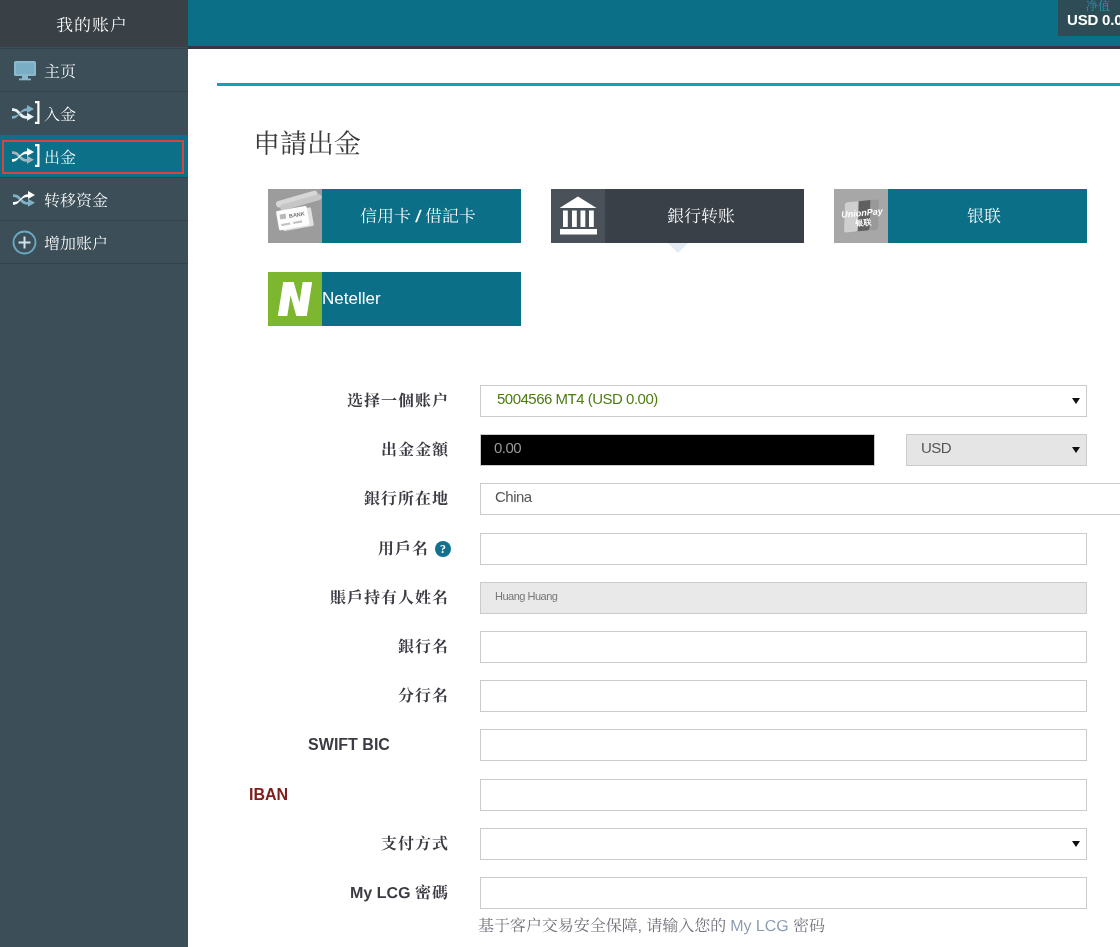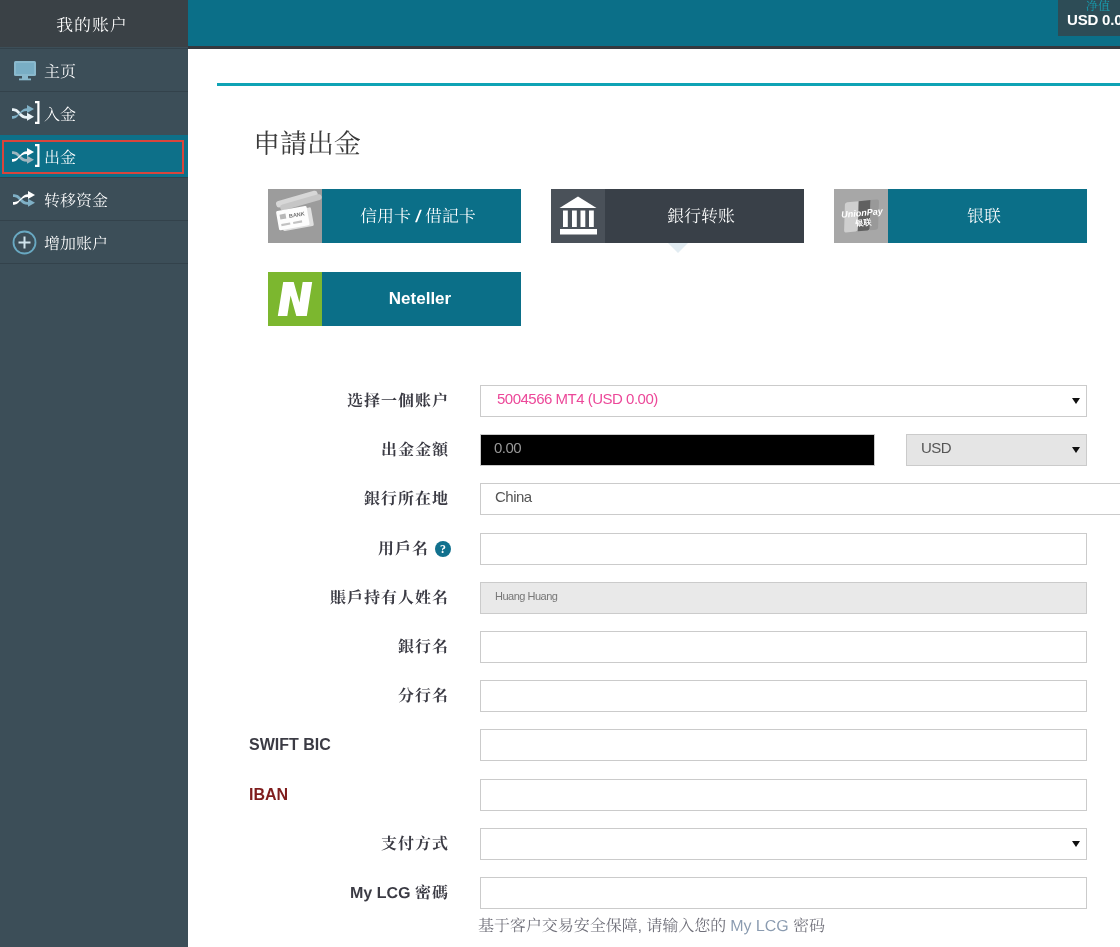--- a/index.html
+++ b/index.html
@@ -150,23 +150,23 @@
       </svg>
     </div>
 <div class="abs" style="left:668px;top:243px;width:0;height:0;border-left:10px solid transparent;border-right:10px solid transparent;border-top:10px solid #e2ecf2"></div>
 <div class="abs" style="left:268px;top:272px;width:253px;height:54px;background:#0b6f88"></div>
 <div class="abs" style="left:268px;top:272px"><svg width="54" height="54" viewBox="0 0 54 54">
 <rect width="54" height="54" fill="#7cb72f"></rect>
 <g transform="translate(27,27) skewX(-9) translate(-14.5,-17)">
 <path d="M0 34 L0 0 L10.5 0 L19.5 20.5 L19.5 0 L29 0 L29 34 L18.5 34 L9.5 13.5 L9.5 34 Z" fill="#fff"></path>
 </g>
 </svg></div>
-<div class="abs" style="left:322px;top:272px;width:196px;height:68px;line-height:54px;text-align:center;color:#fff;font-weight:bold;font-size:17px">Neteller</div>
+<div class="abs" style="left:322px;top:272px;width:196px;height:68px;line-height:54px;text-align:left;color:#fff;font-weight:normal;font-size:17px">Neteller</div>
 <div class="abs" style="left:480px;top:385px;width:607px;height:32px;border:1px solid #cbcbcb;background:#fff;">
-      <div style="position:absolute;left:16px;top:-1px;height:28px;line-height:28px;font-size:15px;letter-spacing:-0.5px;color:#ec4899;white-space:nowrap">5004566 MT4 (USD 0.00)</div>
+      <div style="position:absolute;left:16px;top:-1px;height:28px;line-height:28px;font-size:15px;letter-spacing:-0.5px;color:#4d7c0f;white-space:nowrap">5004566 MT4 (USD 0.00)</div>
       <div style="position:absolute;right:6px;top:11.5px;width:0;height:0;border-left:4.5px solid transparent;border-right:4.5px solid transparent;border-top:6px solid #101010"></div>
     </div>
 <div style="position:absolute;left:347px;top:390px">
       <svg width="102" height="21" viewBox="0 -16.0 102.0 20.8" style="display:block;overflow:visible">
         <path d="M1.3 -13.2 1.2 -13.2C1.8 -12.2 2.6 -10.9 2.8 -9.8C4.6 -8.4 6.1 -12.0 1.3 -13.2ZM13.6 -8.8 12.7 -7.4H10.9V-10.0H14.4C14.7 -10.0 14.8 -10.1 14.9 -10.3C14.2 -10.9 13.2 -11.7 13.2 -11.7L12.2 -10.5H10.9V-12.7C11.4 -12.8 11.5 -13.0 11.5 -13.2L9.2 -13.4V-10.5H7.6C7.9 -11.0 8.1 -11.5 8.3 -12.0C8.7 -12.0 8.9 -12.2 8.9 -12.4L6.6 -13.0C6.4 -11.1 6.0 -9.2 5.4 -7.9L5.6 -7.7C6.3 -8.3 6.9 -9.1 7.4 -10.0H9.2V-7.4H5.5L5.6 -7.0H7.5C7.4 -4.6 7.0 -2.9 4.9 -1.5V-1.5C4.6 -1.6 4.4 -1.7 4.2 -1.9V-7.1C4.7 -7.2 4.9 -7.3 5.0 -7.5L3.2 -9.0L2.3 -7.8H0.6L0.7 -7.4H2.6V-1.7C2.0 -1.4 1.2 -0.9 0.6 -0.6L1.9 1.3C2.0 1.2 2.0 1.1 2.0 0.9C2.4 0.1 3.1 -0.9 3.4 -1.4C3.5 -1.7 3.7 -1.7 4.0 -1.4C5.3 0.3 6.7 1.0 10.0 1.0C11.4 1.0 13.2 1.0 14.4 1.0C14.4 0.3 14.8 -0.4 15.6 -0.5V-0.7C13.8 -0.6 12.3 -0.6 10.6 -0.6C8.0 -0.6 6.3 -0.8 5.1 -1.3C8.0 -2.4 9.1 -4.2 9.4 -7.0H10.4V-3.0C10.4 -1.9 10.6 -1.5 11.9 -1.5H12.8C14.6 -1.5 15.2 -1.9 15.2 -2.6C15.2 -2.9 15.1 -3.1 14.7 -3.3L14.7 -5.3H14.5C14.2 -4.4 14.0 -3.6 13.9 -3.4C13.8 -3.2 13.7 -3.2 13.6 -3.2C13.5 -3.2 13.3 -3.2 13.0 -3.2H12.4C12.1 -3.2 12.1 -3.2 12.1 -3.4V-7.0H15.0C15.2 -7.0 15.3 -7.1 15.4 -7.2C14.7 -7.9 13.6 -8.8 13.6 -8.8Z M30.8 -3.5 29.8 -2.3H28.2V-4.2H31.4C31.6 -4.2 31.8 -4.3 31.8 -4.4C31.2 -5.0 30.2 -5.8 30.2 -5.8L29.2 -4.7H28.2V-6.1C28.6 -6.1 28.7 -6.3 28.7 -6.5L26.3 -6.7V-4.7H23.1L23.2 -4.2H26.3V-2.3H22.2L22.4 -1.8H26.3V1.4H26.7C27.4 1.4 28.2 1.1 28.2 1.0V-1.8H32.1C32.4 -1.8 32.5 -1.9 32.6 -2.1C31.9 -2.7 30.8 -3.5 30.8 -3.5ZM24.6 -12.4H22.9L23.0 -12.0H24.5C25.0 -10.5 25.6 -9.4 26.5 -8.5C25.3 -7.4 23.8 -6.5 22.0 -5.9L22.1 -5.7C24.2 -6.1 26.0 -6.8 27.4 -7.7C28.5 -7.0 29.8 -6.5 31.3 -6.1C31.5 -7.0 32.0 -7.6 32.7 -7.8V-8.0C31.3 -8.1 30.0 -8.4 28.8 -8.8C29.8 -9.6 30.5 -10.6 31.1 -11.7C31.5 -11.7 31.7 -11.7 31.8 -11.9L30.2 -13.4L29.2 -12.4ZM24.8 -12.0H29.2C28.7 -11.0 28.2 -10.2 27.4 -9.4C26.3 -10.0 25.4 -10.8 24.8 -12.0ZM22.4 -11.1 21.6 -9.8H21.3V-12.9C21.7 -13.0 21.8 -13.1 21.9 -13.4L19.5 -13.6V-9.8H17.5L17.6 -9.4H19.5V-6.4C18.5 -6.1 17.7 -5.8 17.3 -5.7L18.1 -3.6C18.3 -3.7 18.5 -3.9 18.5 -4.1L19.5 -4.7V-1.1C19.5 -0.9 19.4 -0.8 19.2 -0.8C18.8 -0.8 17.5 -0.9 17.5 -0.9V-0.7C18.2 -0.6 18.5 -0.4 18.7 -0.0C18.9 0.3 19.0 0.8 19.0 1.4C21.0 1.2 21.3 0.4 21.3 -0.9V-5.9C22.3 -6.6 23.2 -7.2 23.8 -7.7L23.7 -7.9L21.3 -7.0V-9.4H23.5C23.7 -9.4 23.9 -9.4 23.9 -9.6C23.4 -10.2 22.4 -11.1 22.4 -11.1Z M47.2 -8.6 45.9 -6.8H34.6L34.7 -6.2H49.1C49.3 -6.2 49.5 -6.3 49.6 -6.5C48.7 -7.3 47.2 -8.6 47.2 -8.6Z M58.9 -6.2V-1.3H59.1C59.6 -1.3 60.2 -1.6 60.2 -1.8V-2.4H61.8V-1.6H62.0C62.6 -1.6 63.1 -1.9 63.1 -2.0V-5.5C63.4 -5.5 63.6 -5.6 63.7 -5.8L62.6 -6.9L62.1 -6.2H61.7V-8.4H63.7C63.8 -8.4 63.8 -8.4 63.9 -8.4V-0.3H58.0V-11.8H63.9V-8.8C63.4 -9.3 62.8 -9.8 62.8 -9.8L62.1 -8.8H61.7V-10.7C62.1 -10.8 62.2 -10.9 62.2 -11.1L60.2 -11.3V-8.8H58.2L58.4 -8.4H60.2V-6.2L58.9 -6.8ZM54.3 -13.6C53.7 -10.6 52.4 -7.4 51.3 -5.4L51.5 -5.3C52.1 -5.8 52.7 -6.4 53.2 -7.1V1.4H53.5C54.2 1.4 55.0 1.0 55.0 0.9V-8.6C55.3 -8.7 55.4 -8.8 55.4 -8.9L54.6 -9.2C55.2 -10.2 55.7 -11.3 56.2 -12.4H56.3V1.4H56.6C57.4 1.4 58.0 0.9 58.0 0.7V0.2H63.9V1.2H64.2C64.9 1.2 65.7 0.8 65.8 0.6V-11.5C66.1 -11.5 66.3 -11.7 66.4 -11.8L64.6 -13.2L63.8 -12.2H58.1L56.3 -13.0V-12.9ZM60.2 -2.9V-5.8H61.8V-2.9Z M69.2 -12.7V-3.5H69.5C70.3 -3.5 70.7 -3.8 70.7 -3.9V-11.6H73.4V-3.8H73.7C74.4 -3.8 75.0 -4.2 75.0 -4.2V-11.5C75.3 -11.5 75.5 -11.6 75.6 -11.8L74.1 -13.0L73.4 -12.1H70.9ZM73.4 -10.0 71.4 -10.5C71.4 -4.3 71.5 -1.1 68.5 1.1L68.7 1.3C70.9 0.3 71.9 -1.2 72.3 -3.2C73.0 -2.2 73.6 -0.9 73.7 0.2C75.3 1.4 76.7 -1.8 72.4 -3.5C72.7 -5.1 72.7 -7.2 72.8 -9.7C73.1 -9.7 73.3 -9.9 73.4 -10.0ZM79.0 -13.3 76.6 -13.6V-6.8H75.2L75.3 -6.4H76.6V-1.5C76.6 -1.1 76.5 -1.0 75.9 -0.5L77.3 1.4C77.4 1.3 77.5 1.2 77.6 1.0C78.7 -0.1 79.6 -1.2 80.0 -1.7L79.9 -1.9L78.4 -1.3V-6.4H79.3C79.6 -2.8 80.4 -0.7 82.0 1.0C82.3 0.2 82.9 -0.4 83.6 -0.5L83.6 -0.6C81.7 -1.7 80.2 -3.4 79.6 -6.4H83.0C83.2 -6.4 83.4 -6.5 83.4 -6.6C82.8 -7.2 81.6 -8.1 81.6 -8.1L80.7 -6.8H78.4V-7.8C79.9 -8.7 81.4 -9.9 82.4 -10.8C82.8 -10.8 82.9 -10.9 83.0 -11.0L80.8 -12.3C80.4 -11.2 79.4 -9.6 78.4 -8.3V-12.9C78.8 -13.0 78.9 -13.1 79.0 -13.3Z M92.0 -13.7 91.8 -13.6C92.3 -13.0 92.9 -12.0 93.1 -11.2C94.8 -10.0 96.3 -13.3 92.0 -13.7ZM89.6 -6.5C89.7 -7.0 89.7 -7.4 89.7 -7.9V-10.4H97.2V-6.5ZM87.8 -11.0V-7.9C87.8 -4.9 87.6 -1.5 85.5 1.3L85.7 1.4C88.6 -0.5 89.4 -3.5 89.6 -6.0H97.2V-4.9H97.5C98.2 -4.9 99.1 -5.3 99.1 -5.4V-10.1C99.4 -10.2 99.7 -10.3 99.8 -10.4L97.9 -11.8L97.1 -10.8H90.0L87.8 -11.6Z" fill="#3b3b44"></path>
       </svg>
     </div>
 <div class="abs" style="left:480px;top:434px;width:395px;height:32px;border:1px solid #cbcbcb;background:#000000;">
       <div style="position:absolute;left:13px;top:-1px;height:28px;line-height:28px;font-size:15px;letter-spacing:-0.5px;color:#999;white-space:nowrap">0.00</div>
     </div>
@@ -209,21 +209,21 @@
         <path d="M7.2 -4.8 5.3 -5.5C5.2 -4.3 5.1 -3.0 4.9 -2.1L5.1 -2.0C5.7 -2.7 6.2 -3.6 6.6 -4.5C7.0 -4.5 7.2 -4.7 7.2 -4.8ZM1.1 -5.4 0.8 -5.3C1.1 -4.5 1.3 -3.2 1.2 -2.2C2.3 -0.9 3.9 -3.3 1.1 -5.4ZM15.5 -4.5 13.7 -5.8C13.3 -5.2 12.6 -4.1 11.9 -3.3C11.2 -4.2 10.6 -5.3 10.3 -6.5H12.6V-5.7H12.9C13.6 -5.7 14.4 -6.1 14.4 -6.3V-11.7C14.7 -11.7 15.0 -11.9 15.1 -12.0L13.3 -13.3L12.5 -12.4H9.3L7.4 -13.2V-1.1C7.4 -0.7 7.3 -0.6 6.8 -0.3L7.6 1.5C7.7 1.4 7.9 1.2 8.0 1.0C9.4 0.1 10.7 -0.8 11.3 -1.2L11.2 -1.4L9.1 -0.9V-6.5H10.0C10.6 -2.7 11.8 -0.2 14.1 1.3C14.4 0.4 14.9 -0.2 15.6 -0.4L15.6 -0.6C14.3 -1.0 13.1 -1.9 12.2 -3.0C13.2 -3.4 14.4 -4.0 14.9 -4.4C15.2 -4.4 15.4 -4.4 15.5 -4.5ZM9.1 -11.5V-12.0H12.6V-9.7H9.1ZM9.1 -9.3H12.6V-7.0H9.1ZM4.4 -12.6C4.9 -12.6 5.0 -12.8 5.1 -12.9L2.6 -13.5C2.3 -12.0 1.4 -9.4 0.4 -7.9L0.6 -7.8C0.9 -8.1 1.3 -8.3 1.6 -8.6H2.9V-6.4H0.6L0.8 -6.0H2.9V-1.1C1.9 -0.9 1.0 -0.8 0.5 -0.8L1.3 1.2C1.5 1.2 1.6 1.0 1.7 0.8C4.2 -0.2 5.9 -1.0 7.1 -1.5L7.0 -1.7L4.5 -1.3V-6.0H6.8C7.0 -6.0 7.1 -6.0 7.2 -6.2C6.6 -6.8 5.7 -7.6 5.7 -7.6L4.9 -6.4H4.5V-8.6H6.3C6.5 -8.6 6.7 -8.7 6.7 -8.9C6.2 -9.4 5.2 -10.2 5.2 -10.2L4.4 -9.1H2.0C3.0 -10.1 3.8 -11.2 4.3 -12.2C4.9 -11.5 5.4 -10.6 5.6 -10.0C6.8 -8.9 8.8 -11.5 4.4 -12.6Z M21.2 -13.5C20.5 -12.2 19.0 -10.2 17.7 -9.0L17.8 -8.8C19.7 -9.6 21.6 -11.0 22.7 -12.0C23.1 -12.0 23.2 -12.1 23.3 -12.2ZM24.0 -12.0 24.2 -11.5H31.6C31.8 -11.5 32.0 -11.6 32.0 -11.8C31.4 -12.4 30.3 -13.2 30.3 -13.2L29.3 -12.0ZM21.4 -10.3C20.6 -8.6 18.9 -6.0 17.3 -4.3L17.4 -4.1C18.3 -4.6 19.1 -5.2 19.9 -5.8V1.4H20.2C20.9 1.4 21.7 1.1 21.8 0.9V-6.7C22.0 -6.8 22.2 -6.9 22.2 -7.0L21.6 -7.3C22.1 -7.8 22.6 -8.3 23.0 -8.8C23.4 -8.8 23.6 -8.8 23.6 -9.0ZM23.1 -8.3 23.3 -7.8H27.9V-1.1C27.9 -0.8 27.8 -0.8 27.5 -0.8C27.0 -0.8 24.6 -0.9 24.6 -0.9V-0.7C25.7 -0.5 26.2 -0.3 26.6 -0.0C26.9 0.2 27.0 0.7 27.1 1.3C29.4 1.2 29.8 0.3 29.8 -1.0V-7.8H32.1C32.4 -7.8 32.5 -7.9 32.6 -8.1C31.9 -8.7 30.8 -9.6 30.8 -9.6L29.8 -8.3Z M42.6 -12.9 40.0 -13.6C39.0 -11.0 36.8 -7.9 34.7 -6.2L34.8 -6.0C36.4 -6.8 37.9 -7.9 39.2 -9.2C39.6 -8.6 40.0 -7.8 40.1 -7.0C41.7 -5.8 43.4 -8.7 39.6 -9.6C40.0 -10.1 40.4 -10.5 40.8 -11.0H44.9C43.0 -7.5 39.0 -4.5 34.5 -2.8L34.6 -2.6C36.1 -2.9 37.6 -3.3 38.9 -3.9V1.5H39.3C40.3 1.5 40.9 1.0 40.9 0.9V0.0H46.2V1.3H46.5C47.2 1.3 48.1 0.8 48.1 0.7V-4.1C48.5 -4.2 48.7 -4.4 48.8 -4.5L46.9 -6.0L46.0 -5.0H41.2C43.8 -6.4 45.8 -8.3 47.2 -10.5C47.7 -10.6 47.9 -10.6 48.0 -10.8L46.2 -12.5L44.9 -11.4H41.1C41.4 -11.9 41.7 -12.3 42.0 -12.7C42.4 -12.6 42.5 -12.7 42.6 -12.9ZM40.9 -4.5H46.2V-0.4H40.9Z" fill="#3b3b44"></path>
       </svg>
     </div>
 <div class="abs" style="left:480px;top:680px;width:607px;height:32px;border:1px solid #cbcbcb;background:#fff;"></div>
 <div style="position:absolute;left:398px;top:685px">
       <svg width="51" height="21" viewBox="0 -16.0 51.0 20.8" style="display:block;overflow:visible">
         <path d="M7.7 -12.5 5.2 -13.5C4.5 -11.0 2.8 -7.9 0.4 -6.0L0.5 -5.8C3.8 -7.3 5.9 -9.9 7.1 -12.3C7.5 -12.3 7.6 -12.4 7.7 -12.5ZM10.8 -13.3 9.5 -13.7 9.4 -13.6C10.1 -9.8 11.7 -7.4 14.2 -5.8C14.5 -6.5 15.1 -7.2 15.7 -7.5L15.7 -7.7C13.4 -8.5 11.2 -10.3 10.2 -12.4C10.5 -12.7 10.7 -13.0 10.8 -13.3ZM7.8 -6.9H2.7L2.8 -6.4H5.7C5.6 -4.1 5.1 -1.3 1.0 1.2L1.1 1.5C6.5 -0.7 7.4 -3.7 7.7 -6.4H10.6C10.4 -3.2 10.2 -1.1 9.7 -0.8C9.5 -0.6 9.4 -0.6 9.1 -0.6C8.7 -0.6 7.5 -0.7 6.7 -0.7V-0.5C7.4 -0.4 8.1 -0.1 8.4 0.2C8.7 0.4 8.8 0.9 8.8 1.4C9.8 1.4 10.5 1.2 11.1 0.8C11.9 0.0 12.3 -2.1 12.5 -6.1C12.8 -6.2 13.0 -6.3 13.1 -6.4L11.4 -7.9L10.4 -6.9Z M21.2 -13.5C20.5 -12.2 19.0 -10.2 17.7 -9.0L17.8 -8.8C19.7 -9.6 21.6 -11.0 22.7 -12.0C23.1 -12.0 23.2 -12.1 23.3 -12.2ZM24.0 -12.0 24.2 -11.5H31.6C31.8 -11.5 32.0 -11.6 32.0 -11.8C31.4 -12.4 30.3 -13.2 30.3 -13.2L29.3 -12.0ZM21.4 -10.3C20.6 -8.6 18.9 -6.0 17.3 -4.3L17.4 -4.1C18.3 -4.6 19.1 -5.2 19.9 -5.8V1.4H20.2C20.9 1.4 21.7 1.1 21.8 0.9V-6.7C22.0 -6.8 22.2 -6.9 22.2 -7.0L21.6 -7.3C22.1 -7.8 22.6 -8.3 23.0 -8.8C23.4 -8.8 23.6 -8.8 23.6 -9.0ZM23.1 -8.3 23.3 -7.8H27.9V-1.1C27.9 -0.8 27.8 -0.8 27.5 -0.8C27.0 -0.8 24.6 -0.9 24.6 -0.9V-0.7C25.7 -0.5 26.2 -0.3 26.6 -0.0C26.9 0.2 27.0 0.7 27.1 1.3C29.4 1.2 29.8 0.3 29.8 -1.0V-7.8H32.1C32.4 -7.8 32.5 -7.9 32.6 -8.1C31.9 -8.7 30.8 -9.6 30.8 -9.6L29.8 -8.3Z M42.6 -12.9 40.0 -13.6C39.0 -11.0 36.8 -7.9 34.7 -6.2L34.8 -6.0C36.4 -6.8 37.9 -7.9 39.2 -9.2C39.6 -8.6 40.0 -7.8 40.1 -7.0C41.7 -5.8 43.4 -8.7 39.6 -9.6C40.0 -10.1 40.4 -10.5 40.8 -11.0H44.9C43.0 -7.5 39.0 -4.5 34.5 -2.8L34.6 -2.6C36.1 -2.9 37.6 -3.3 38.9 -3.9V1.5H39.3C40.3 1.5 40.9 1.0 40.9 0.9V0.0H46.2V1.3H46.5C47.2 1.3 48.1 0.8 48.1 0.7V-4.1C48.5 -4.2 48.7 -4.4 48.8 -4.5L46.9 -6.0L46.0 -5.0H41.2C43.8 -6.4 45.8 -8.3 47.2 -10.5C47.7 -10.6 47.9 -10.6 48.0 -10.8L46.2 -12.5L44.9 -11.4H41.1C41.4 -11.9 41.7 -12.3 42.0 -12.7C42.4 -12.6 42.5 -12.7 42.6 -12.9ZM40.9 -4.5H46.2V-0.4H40.9Z" fill="#3b3b44"></path>
       </svg>
     </div>
 <div class="abs" style="left:480px;top:729px;width:607px;height:32px;border:1px solid #cbcbcb;background:#fff;"></div>
-<div class="abs" style="left:249px;top:729px;width:200px;height:32px;line-height:31px;text-align:left;font-weight:bold;font-size:16px;color:#3b3b44">SWIFT BIC</div>
+<div class="abs" style="left:249px;top:729px;width:200px;height:32px;line-height:31px;text-align:center;font-weight:bold;font-size:16px;color:#3b3b44">SWIFT BIC</div>
 <div class="abs" style="left:480px;top:779px;width:607px;height:32px;border:1px solid #cbcbcb;background:#fff;"></div>
 <div class="abs" style="left:249px;top:779px;width:200px;height:32px;line-height:31px;text-align:left;font-weight:bold;font-size:16px;color:#7f1d1d">IBAN</div>
 <div class="abs" style="left:480px;top:828px;width:607px;height:32px;border:1px solid #cbcbcb;background:#fff;">
       <div style="position:absolute;right:6px;top:11.5px;width:0;height:0;border-left:4.5px solid transparent;border-right:4.5px solid transparent;border-top:6px solid #101010"></div>
     </div>
 <div style="position:absolute;left:381px;top:833px">
       <svg width="68" height="21" viewBox="0 -16.0 68.0 20.8" style="display:block;overflow:visible">
         <path d="M10.6 -7.1C10.0 -5.7 9.1 -4.4 8.0 -3.3C6.6 -4.3 5.5 -5.5 4.8 -7.1ZM0.8 -10.8 1.0 -10.3H7.0V-7.5H2.0L2.1 -7.1H4.5C5.1 -5.2 6.0 -3.7 7.1 -2.5C5.3 -0.9 3.1 0.3 0.5 1.2L0.6 1.4C3.6 0.8 6.1 -0.1 8.1 -1.5C9.7 -0.2 11.6 0.8 13.9 1.4C14.1 0.5 14.7 -0.1 15.6 -0.3L15.6 -0.4C13.4 -0.8 11.2 -1.5 9.4 -2.4C10.8 -3.6 11.9 -5.1 12.8 -6.6C13.2 -6.7 13.4 -6.7 13.5 -6.9L11.7 -8.6L10.6 -7.5H8.9V-10.3H14.8C15.0 -10.3 15.2 -10.4 15.3 -10.6C14.5 -11.2 13.2 -12.2 13.2 -12.2L12.1 -10.8H8.9V-12.9C9.3 -13.0 9.5 -13.1 9.5 -13.4L7.0 -13.6V-10.8Z M23.1 -7.5 23.0 -7.4C23.7 -6.3 24.5 -4.8 24.8 -3.5C26.5 -2.1 28.0 -5.7 23.1 -7.5ZM28.1 -13.4V-9.3H22.1L22.2 -8.9H28.1V-1.1C28.1 -0.9 28.0 -0.8 27.6 -0.8C27.2 -0.8 24.8 -0.9 24.8 -0.9V-0.7C25.8 -0.5 26.3 -0.3 26.7 -0.0C27.0 0.3 27.1 0.8 27.2 1.4C29.7 1.2 30.0 0.4 30.0 -1.0V-8.9H32.3C32.6 -8.9 32.7 -9.0 32.8 -9.1C32.2 -9.8 31.1 -10.8 31.1 -10.8L30.2 -9.3H30.0V-12.7C30.4 -12.8 30.6 -12.9 30.6 -13.1ZM20.7 -13.6C20.1 -10.5 18.7 -7.3 17.4 -5.3L17.6 -5.2C18.3 -5.7 18.9 -6.3 19.5 -7.0V1.4H19.8C20.6 1.4 21.3 1.0 21.4 0.9V-8.3C21.7 -8.4 21.8 -8.5 21.8 -8.6L20.9 -9.0C21.6 -10.0 22.2 -11.2 22.6 -12.5C23.0 -12.5 23.2 -12.6 23.3 -12.8Z M40.3 -13.6 40.1 -13.5C40.8 -12.8 41.6 -11.7 41.8 -10.7C43.6 -9.4 45.1 -13.1 40.3 -13.6ZM47.5 -11.6 46.4 -10.2H34.5L34.7 -9.8H39.2C39.1 -5.4 38.3 -1.5 34.6 1.3L34.8 1.5C38.7 -0.2 40.3 -3.1 40.9 -6.6H45.0C44.8 -3.3 44.5 -1.2 44.0 -0.8C43.8 -0.7 43.7 -0.6 43.4 -0.6C43.0 -0.6 41.8 -0.7 41.1 -0.8L41.1 -0.6C41.8 -0.4 42.4 -0.2 42.7 0.1C43.0 0.4 43.1 0.8 43.1 1.4C44.1 1.4 44.8 1.2 45.3 0.7C46.2 -0.0 46.7 -2.2 46.9 -6.3C47.2 -6.3 47.4 -6.4 47.6 -6.5L45.9 -8.0L44.8 -7.0H41.0C41.2 -7.9 41.2 -8.8 41.3 -9.8H49.0C49.3 -9.8 49.4 -9.9 49.5 -10.0C48.7 -10.7 47.5 -11.6 47.5 -11.6Z M62.3 -13.0 62.2 -12.9C62.8 -12.5 63.5 -11.7 63.8 -11.0C63.9 -10.9 64.0 -10.9 64.1 -10.9L63.4 -10.0H61.6C61.5 -10.9 61.5 -11.8 61.5 -12.8C62.0 -12.8 62.1 -13.0 62.1 -13.2L59.6 -13.5C59.6 -12.3 59.6 -11.1 59.7 -10.0H51.6L51.7 -9.5H59.7C60.0 -5.4 60.9 -1.9 63.5 0.4C64.2 1.1 65.5 1.8 66.3 1.0C66.6 0.8 66.5 0.2 65.9 -0.7L66.3 -3.4L66.1 -3.5C65.8 -2.8 65.4 -1.9 65.1 -1.5C65.0 -1.2 64.9 -1.2 64.6 -1.4C62.5 -3.1 61.8 -6.1 61.6 -9.5H66.0C66.3 -9.5 66.4 -9.6 66.5 -9.7C66.0 -10.2 65.3 -10.7 64.9 -11.0C65.6 -11.6 65.3 -13.2 62.3 -13.0ZM51.7 -1.0 52.9 1.1C53.1 1.0 53.3 0.9 53.3 0.7C56.6 -0.6 58.8 -1.6 60.3 -2.3L60.2 -2.5L56.8 -1.9V-6.3H59.4C59.6 -6.3 59.8 -6.4 59.9 -6.5C59.2 -7.2 58.1 -8.0 58.1 -8.0L57.0 -6.7H52.1L52.3 -6.3H55.0V-1.5C53.6 -1.2 52.4 -1.1 51.7 -1.0Z" fill="#3b3b44"></path>
       </svg>
     </div>

